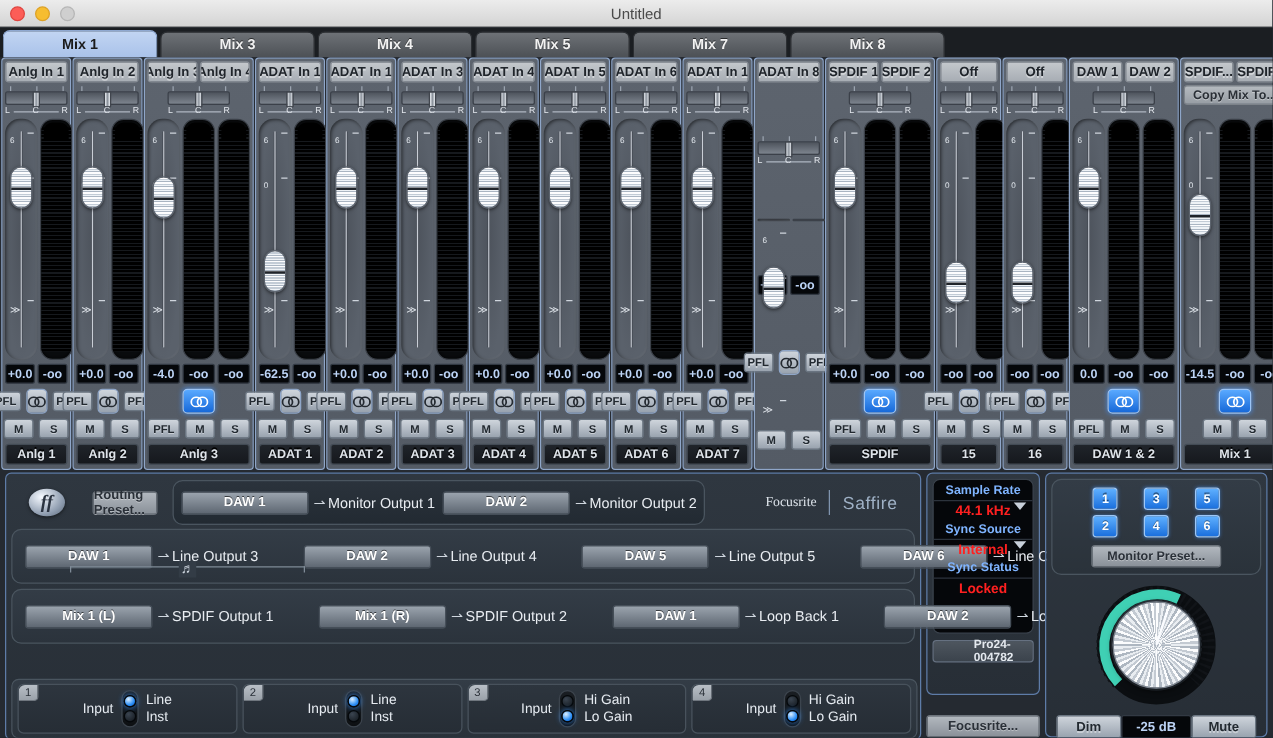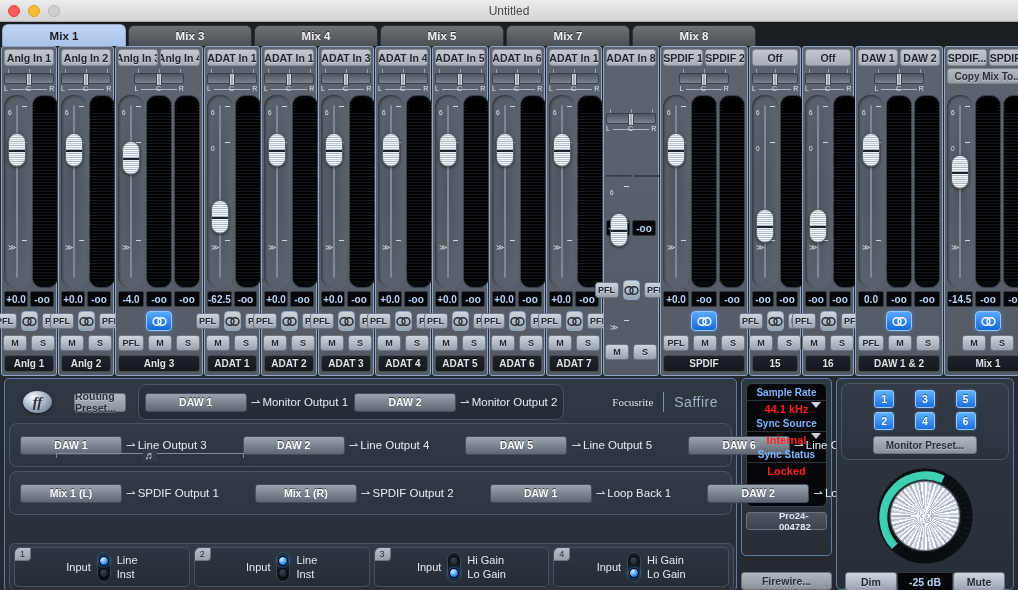--- a/index.html
+++ b/index.html
@@ -1532,21 +1532,21 @@
             <div class="st-v">Internal</div>
             <div class="st-caret" style="top:16px"></div>
           </div>
           <div class="st-row">
             <div class="st-k">Sync Status</div>
             <div class="st-v">Locked</div>
           </div>
         </div>
         <div class="devid">Pro24-004782</div>
       </div>
-      <div class="settings-btn">Firewire...</div>
+      <div class="settings-btn">Focusrite...</div>
     </div>
 
     <div id="monitor">
       <div class="preset-box">
         <div class="pgrid" id="pgrid">
             <div class="pcol">
               <div class="pbtn">1</div>
               <div class="pbtn">2</div>
             </div>
             <div class="pcol">

